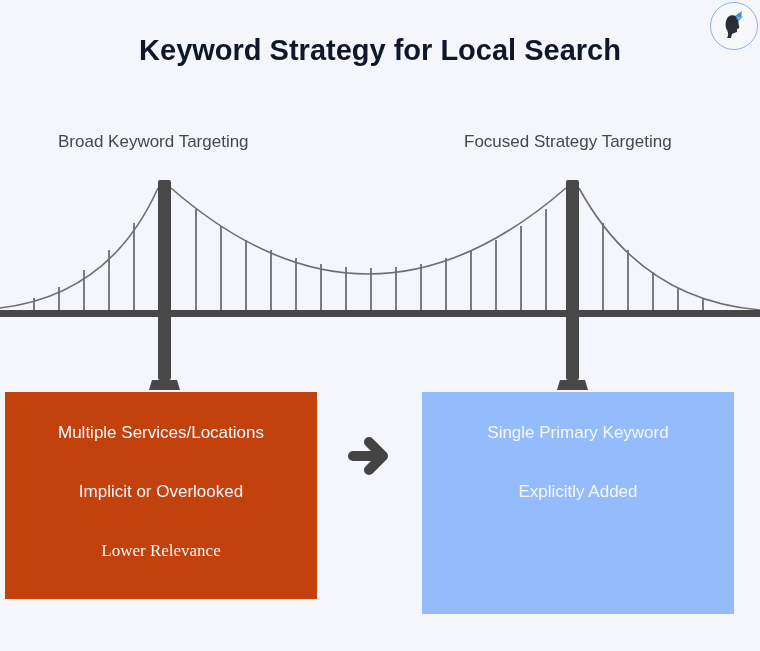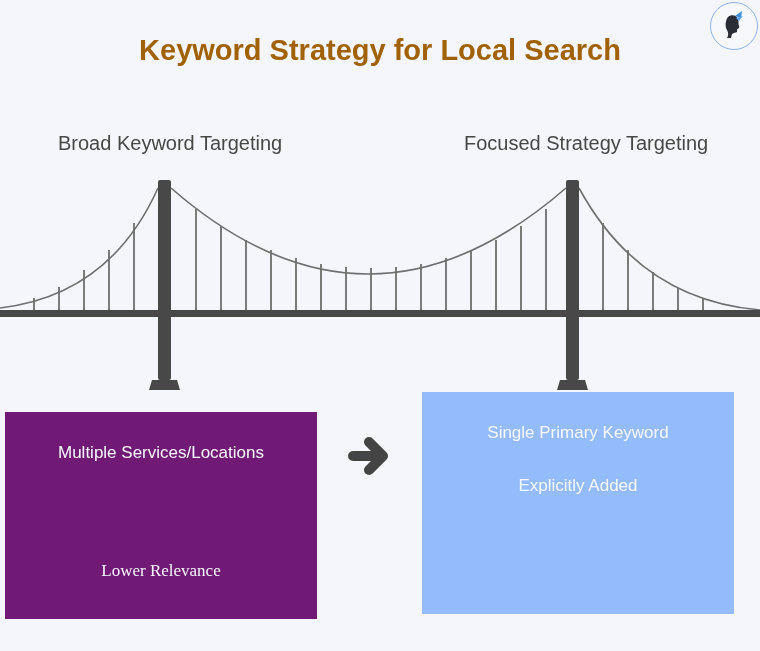--- a/index.html
+++ b/index.html
@@ -1,27 +1,27 @@
 <!DOCTYPE html>
 <html><head>
 <meta charset="utf-8">
 <style>
   html, body { margin:0; padding:0; }
   body { width:760px; height:651px; background:#f4f6fb; position:relative; overflow:hidden;
          font-family:"Liberation Sans", sans-serif; }
   .title { position:absolute; left:0; width:760px; top:34px; text-align:center;
-           font-size:29px; font-weight:bold; color:#a16207; letter-spacing:0px; }
-  .label { position:absolute; top:132px; font-size:20px; color:#474747; }
+           font-size:29px; font-weight:bold; color:#0f172a; letter-spacing:0px; }
+  .label { position:absolute; top:132px; font-size:17px; color:#474747; }
   .logo { position:absolute; left:710px; top:2px; width:48px; height:48px; border-radius:50%;
           border:1.5px solid #8fb3e8; background:#f6f8fc; box-sizing:border-box; }
   svg.bridge { position:absolute; left:0; top:0; }
   .box { position:absolute; box-sizing:border-box; display:flex; flex-direction:column;
          align-items:center; color:#f5f8ff; font-size:17px; text-align:center; }
   .box .item { position:absolute; left:0; right:0; line-height:22px; padding:0 30px; }
-  .box-left { left:5px; top:392px; width:312px; height:207px; background:#701a75;margin-top:20px; }
+  .box-left { left:5px; top:392px; width:312px; height:207px; background:#c2410c; }
   .box-right { left:422px; top:392px; width:312px; height:222px; background:#94bcfd;padding-left:28px; }
   .arrow { position:absolute; left:347px; top:434px; }
 </style>
 </head>
 <body>
 
 <div class="title">Keyword Strategy for Local Search</div>
 
 <div class="logo">
   <svg width="45" height="45" viewBox="0 0 45 45">
@@ -82,25 +82,26 @@
   </g>
 
   <g fill="#484848">
     <rect x="566" y="180" width="13" height="200" rx="2"></rect>
     <path d="M560 380 L585 380 L588 390 L557 390 Z"></path>
   </g>
 </svg>
 
 <div class="box box-left">
   <div class="item" style="top:30px;">Multiple Services/Locations</div>
+  <div class="item" style="top:89px;">Implicit or Overlooked</div>
   <div class="item" style="top:148px;font-family:Liberation Serif, serif;">Lower Relevance</div>
 </div>
 
 <div class="arrow">
   <svg width="46" height="44" viewBox="0 0 46 44">
     <path d="M6 22 L36 22 M22 8 L36 22 L22 36" stroke="#444444" stroke-width="10" stroke-linecap="round" stroke-linejoin="round" fill="none"></path>
   </svg>
 </div>
 
 <div class="box box-right">
   <div class="item" style="top:30px;">Single Primary Keyword</div>
-  <div class="item" style="top:83px;">Explicitly Added</div>
+  <div class="item" style="top:89px;">Explicitly Added</div>
 </div>
 
 </body></html>

